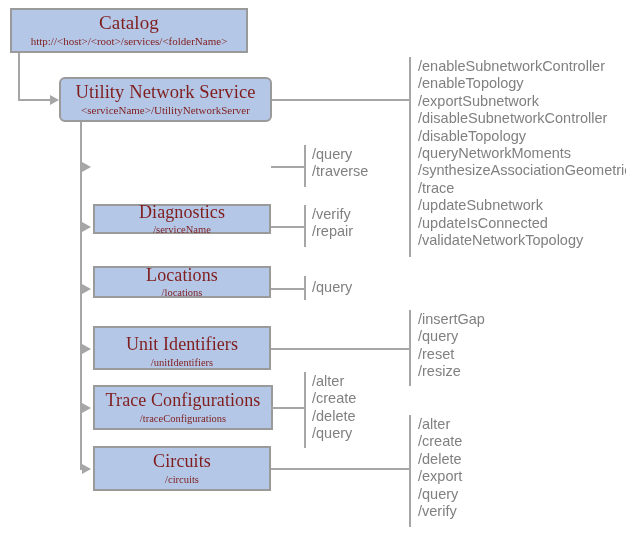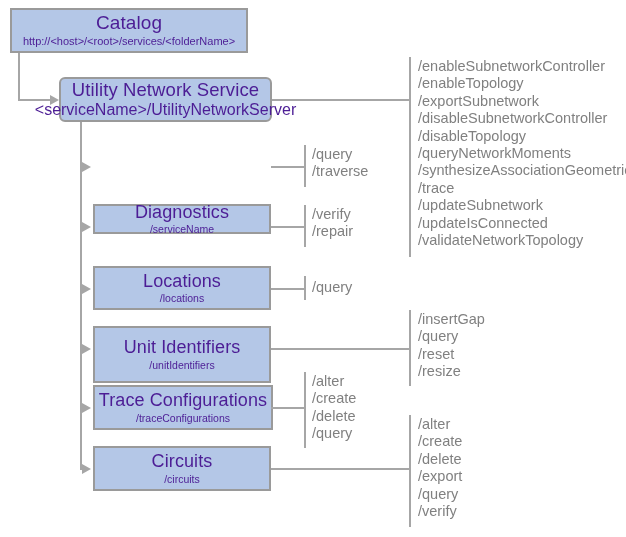--- a/index.html
+++ b/index.html
@@ -18,39 +18,40 @@
   .node{
     position:absolute;
     box-sizing:border-box;
     background:#b4c7e7;
     border:2px solid #9a9a9a;
     display:flex;
     flex-direction:column;
     align-items:center;
     justify-content:center;
     text-align:center;
-    color:#4c1d95;
+    color:#7f1d1d;
     line-height:1.05;
+    font-family:Liberation Serif, serif;
   }
   .node .title{
     font-size:18px;
     font-weight:400;
     letter-spacing:.1px;
     white-space:nowrap;
   }
   .node .path{
     font-size:10.5px;
     font-weight:400;
     margin-top:3px;
     white-space:nowrap;
   }
   #node-catalog .title{font-size:19px;}
   #node-catalog .path{font-size:11px;text-align:right;}
   #node-uns .title{font-size:18.5px;}
-  #node-uns .path{font-size:16px;}
+  #node-uns .path{font-size:11px;}
 
   
   .hline{position:absolute;background:#a6a6a6;height:2px;}
   .vline{position:absolute;background:#a6a6a6;width:2px;}
   .opbar{position:absolute;background:#a6a6a6;width:2px;}
   .arrow{
     position:absolute;
     width:0;height:0;
     border-top:5px solid transparent;
     border-bottom:5px solid transparent;
@@ -133,31 +134,31 @@
     <div class="title">Diagnostics</div>
     <div class="path">/serviceName</div>
   </div>
   <div class="hline" style="left:271px;top:226px;width:35px;"></div>
   <div class="opbar" style="left:304px;top:205px;height:42px;"></div>
   <div class="oplist" style="left:312px;top:206px;">
     <div>/verify</div>
     <div>/repair</div>
   </div>
 
-  <div class="node" style="left:93px;top:266px;width:178px;height:44px;">
+  <div class="node" style="left:93px;top:266px;width:178px;height:32px;">
     <div class="title">Locations</div>
     <div class="path">/locations</div>
   </div>
   <div class="hline" style="left:271px;top:288px;width:35px;"></div>
   <div class="opbar" style="left:304px;top:276px;height:24px;"></div>
   <div class="oplist" style="left:312px;top:279px;">
     <div>/query</div>
   </div>
 
-  <div class="node" style="left:93px;top:326px;width:178px;height:57px;">
+  <div class="node" style="left:93px;top:326px;width:178px;height:44px;justify-content:flex-end;">
     <div class="title">Unit Identifiers</div>
     <div class="path">/unitIdentifiers</div>
   </div>
   <div class="hline" style="left:271px;top:348px;width:140px;"></div>
   <div class="opbar" style="left:409px;top:310px;height:76px;"></div>
   <div class="oplist" style="left:418px;top:311px;">
     <div>/insertGap</div>
     <div>/query</div>
     <div>/reset</div>
     <div>/resize</div>

